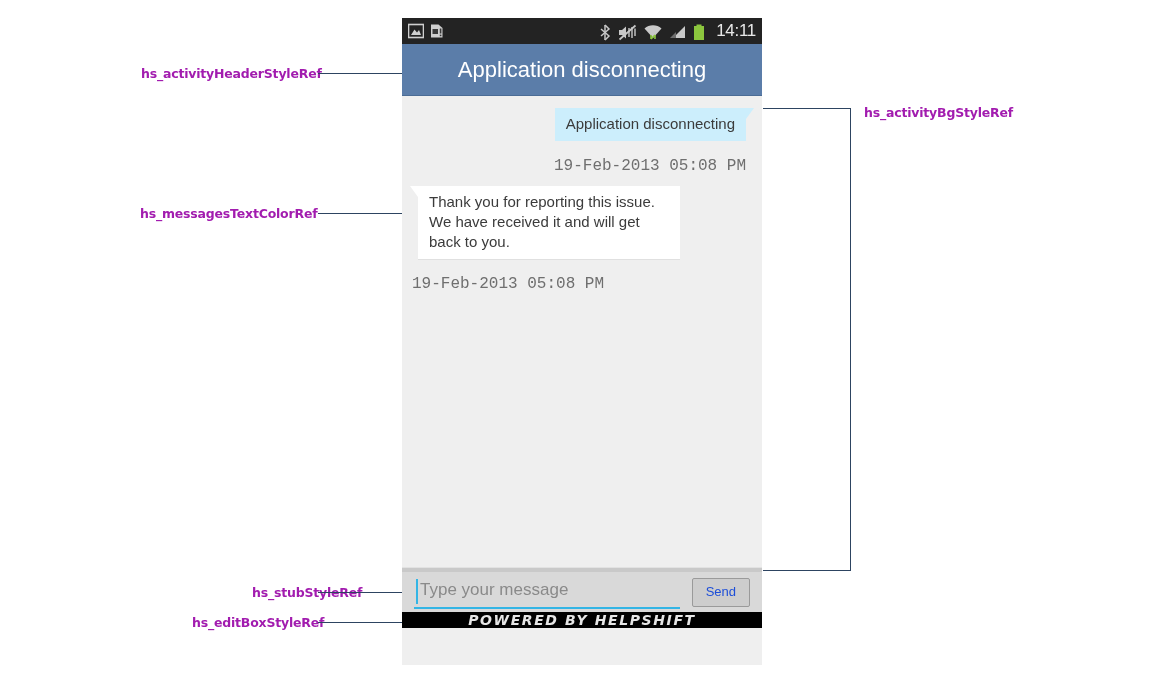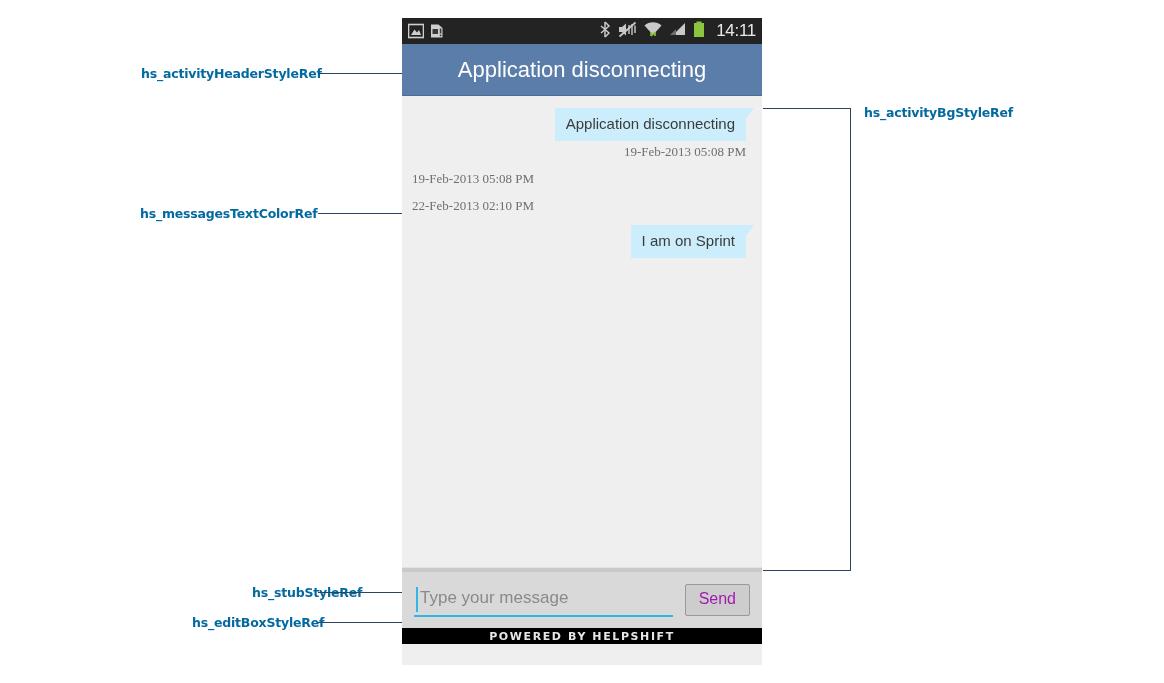--- a/index.html
+++ b/index.html
@@ -11,21 +11,21 @@
     width: 1164px;
     height: 683px;
     position: relative;
     overflow: hidden;
     font-family: "Liberation Sans", sans-serif;
   }
 
   
   .annot {
     position: absolute;
-    color: #0369a1;
+    color: #a21caf;
     font-family: "DejaVu Sans", sans-serif;
     font-size: 12.5px;
     font-weight: bold;
     letter-spacing: -0.2px;
     white-space: nowrap;
   }
   .annot-right-text {
     text-align: center;
   }
   .leader {
@@ -54,21 +54,21 @@
   
   .statusbar {
     height: 26px;
     background: #232323;
     display: flex;
     align-items: center;
     padding: 0 6px;
     box-sizing: border-box;
   }
   .sb-left { display: flex; align-items: center; gap: 5px; }
-  .sb-right { display: flex; align-items: flex-start; gap: 7px; margin-left: auto; }
+  .sb-right { display: flex; align-items: flex-end; gap: 7px; margin-left: auto; }
   .sb-clock {
     color: #e8e8e8;
     font-size: 17px;
     font-family: "Liberation Sans", sans-serif;
     margin-left: 4px;
     letter-spacing: -0.3px;
   }
   .ic { display: block; }
 
   
@@ -134,38 +134,38 @@
   .bubble.in::after {
     content: "";
     position: absolute;
     left: -8px;
     top: 0;
     width: 0; height: 0;
     border-right: 8px solid #ffffff;
     border-bottom: 11px solid transparent;
   }
   .stamp {
-    font-size: 13px;
+    font-size: 16px;
     color: #6f6f6f;
-    margin-top: 3px;
-    font-family: Liberation Serif, serif;
+    margin-top: 16px;
+    font-family: Liberation Mono, monospace;
   }
   .msg-row.out .stamp { text-align: right; padding-right: 6px; }
   .msg-row.in  .stamp { text-align: left;  padding-left: 0px; }
 
   
   .stub {
     height: 4px;
     background: #c9c9c9;
     border-top: 1px solid #e2e2e2;
   }
 
   
   .inputbar {
-    height: 56px;
+    height: 40px;
     background: #d9d9d9;
     display: flex;
     align-items: center;
     padding: 0 12px;
     box-sizing: border-box;
   }
   .editwrap {
     flex: 1;
     position: relative;
     height: 34px;
@@ -190,42 +190,43 @@
     left: 2px;
     top: 4px;
     width: 2px;
     height: 25px;
     background: #33b5e5;
   }
   .sendbtn {
     background: #cdcdcd;
     border: 1px solid #9a9a9a;
     border-radius: 2px;
-    color: #a21caf;
-    font-size: 16px;
+    color: #1d4ed8;
+    font-size: 13px;
     font-family: "Liberation Sans", sans-serif;
     padding: 6px 13px 8px 13px;
     cursor: pointer;
     line-height: 1;
   }
 
   
   .footer {
     height: 16px;
     background: #000000;
     display: flex;
     align-items: center;
     justify-content: center;
   }
   .footer-text {
     color: #e6e6e6;
-    font-size: 11px;
+    font-size: 14px;
     font-weight: bold;
     letter-spacing: 1.6px;
     font-family: "DejaVu Sans", sans-serif;
+    font-style: italic;
   }
 </style>
 </head>
 <body>
 
 <div class="annot" style="left:141px; top:66px;">hs_activityHeaderStyleRef</div>
 <div class="leader" style="left:318px; top:73px; width:84px;"></div>
 
 <div class="annot" style="left:140px; top:206px;">hs_messagesTextColorRef</div>
 <div class="leader" style="left:318px; top:213px; width:84px;"></div>
@@ -299,29 +300,28 @@
   </div>
 
   <div class="chat">
 
     <div class="msg-row out">
       <div class="bubble out">Application disconnecting</div>
       <div class="stamp">19-Feb-2013 05:08 PM</div>
     </div>
 
     <div class="msg-row in">
+      <div class="bubble in">Thank you for reporting this issue. We have received it and will get back to you.</div>
       <div class="stamp">19-Feb-2013 05:08 PM</div>
     </div>
 
     <div class="msg-row in">
-      <div class="stamp">22-Feb-2013 02:10 PM</div>
     </div>
 
     <div class="msg-row out">
-      <div class="bubble out">I am on Sprint</div>
     </div>
 
   </div>
 
   <div class="stub"></div>
 
   <div class="inputbar">
     <div class="editwrap">
       <div class="caret"></div>
       <input class="editbox" type="text" placeholder="Type your message" style="">

